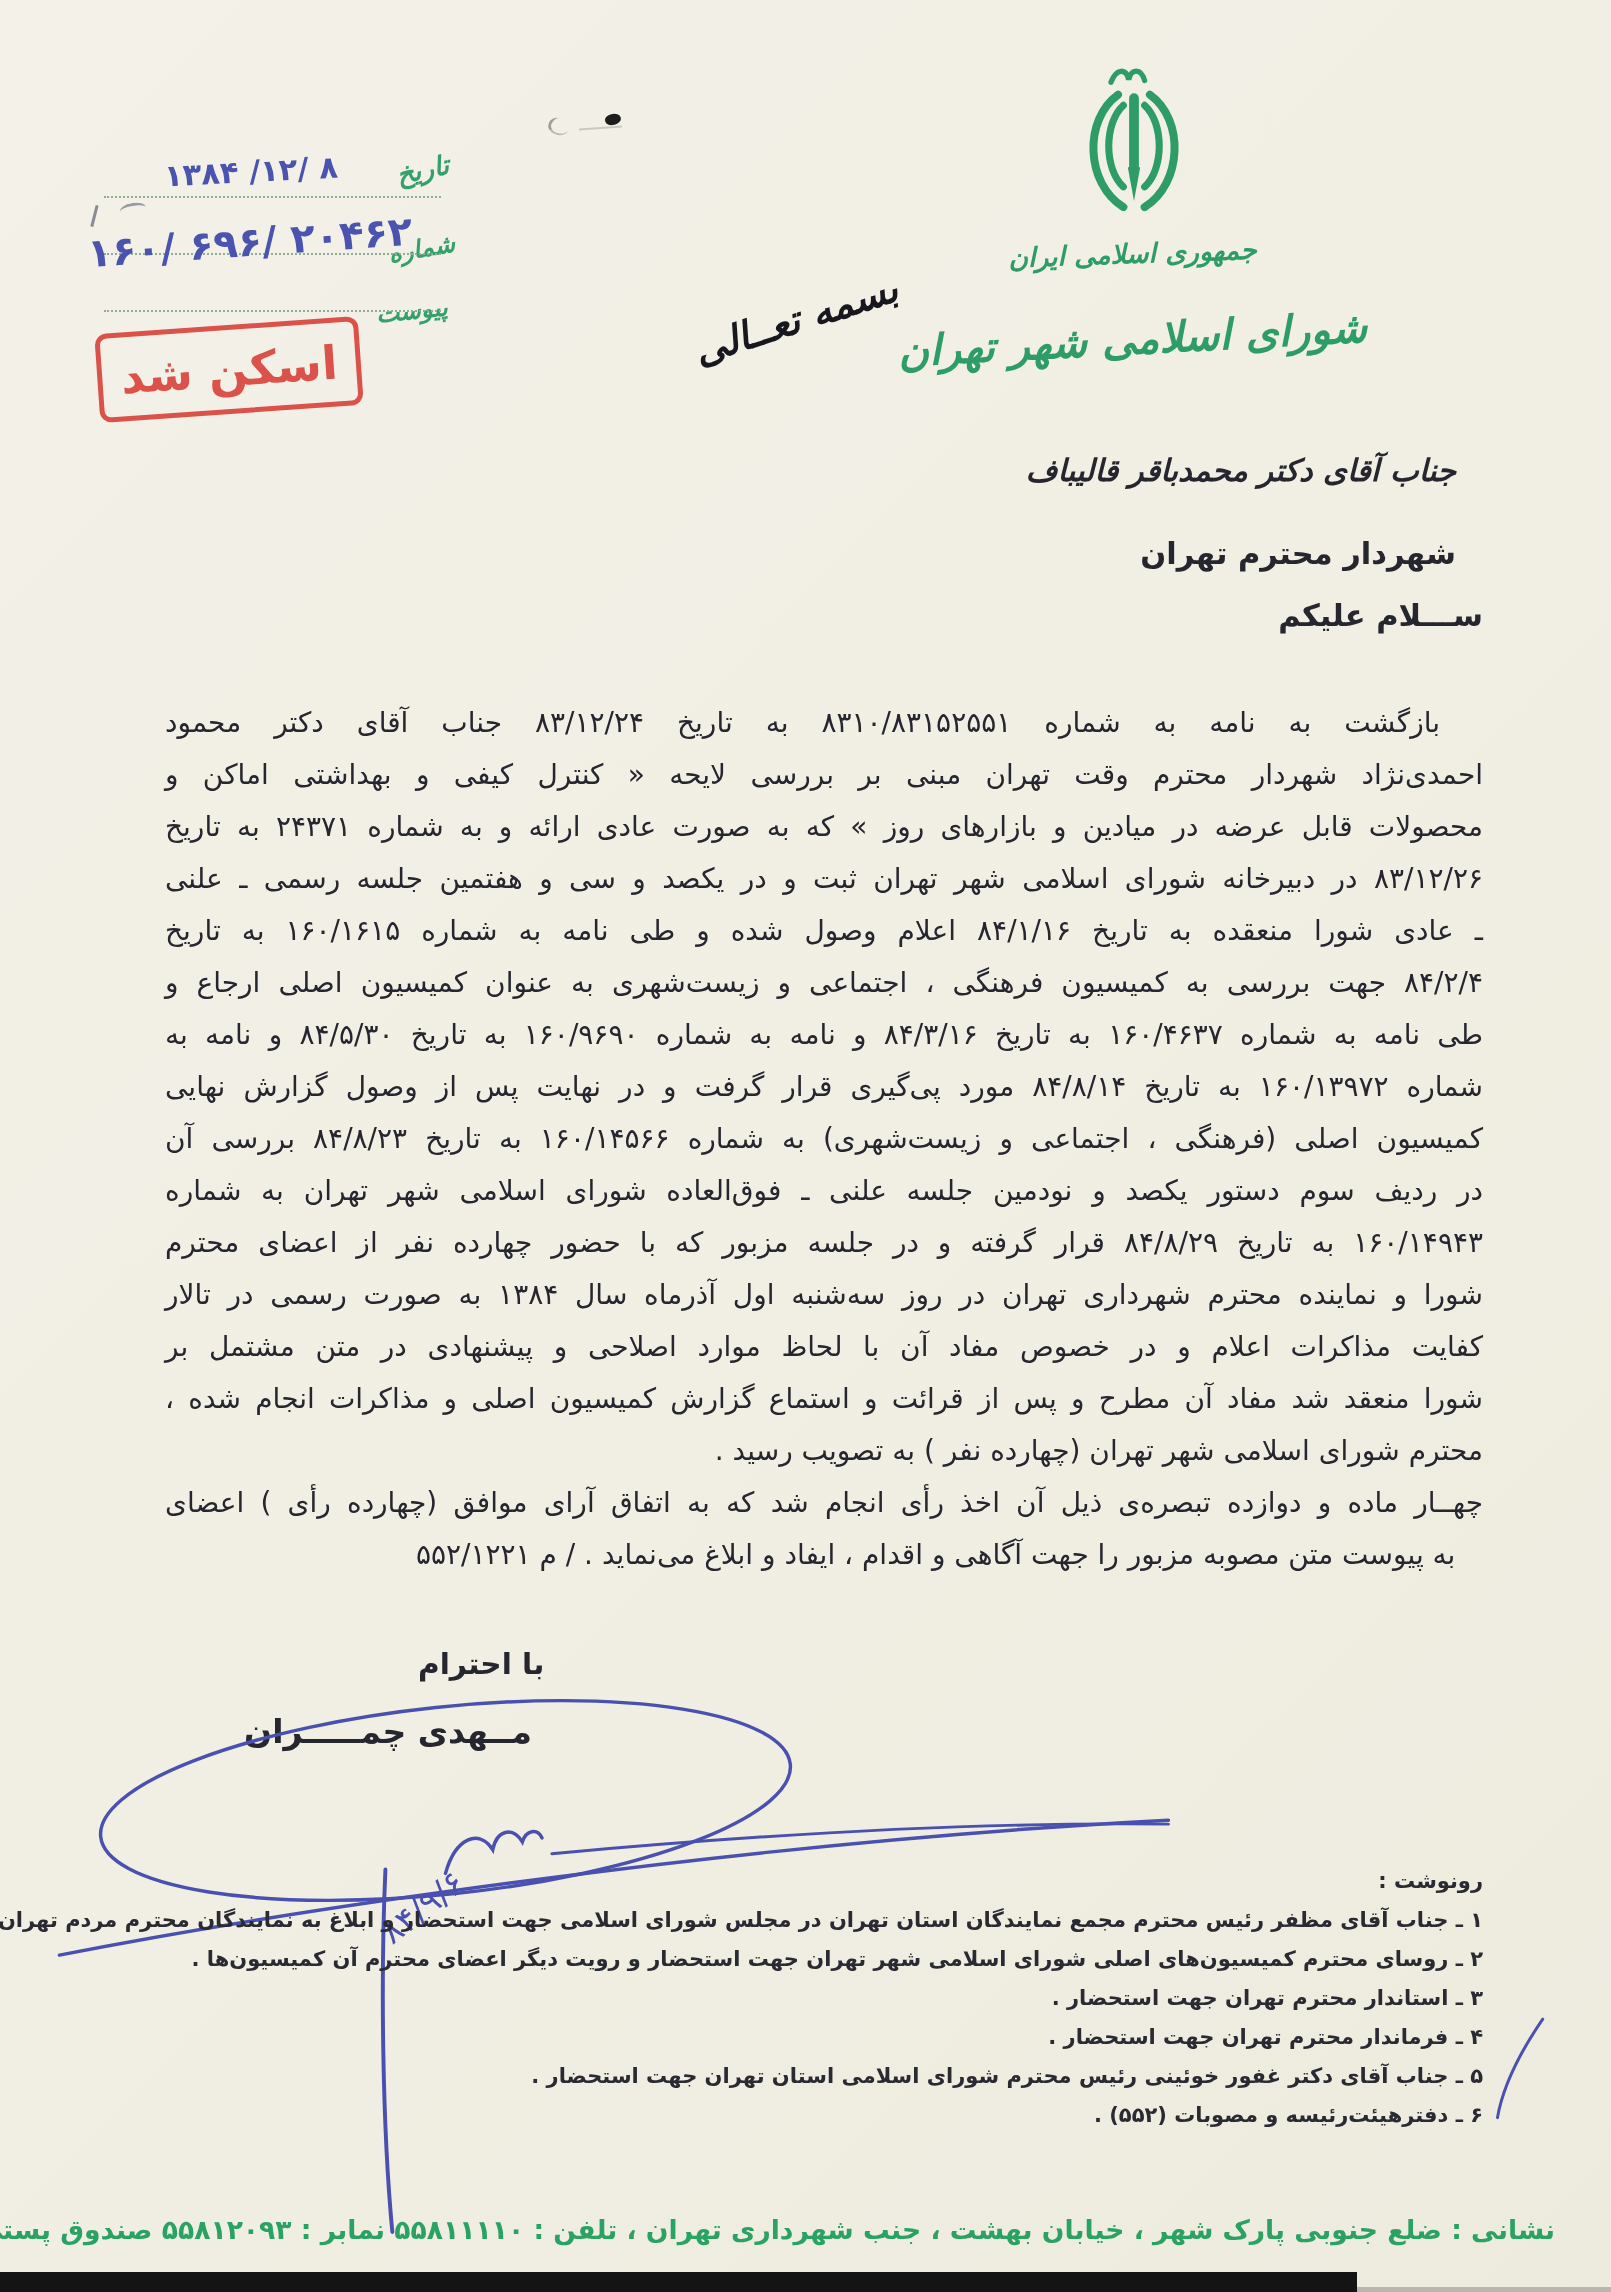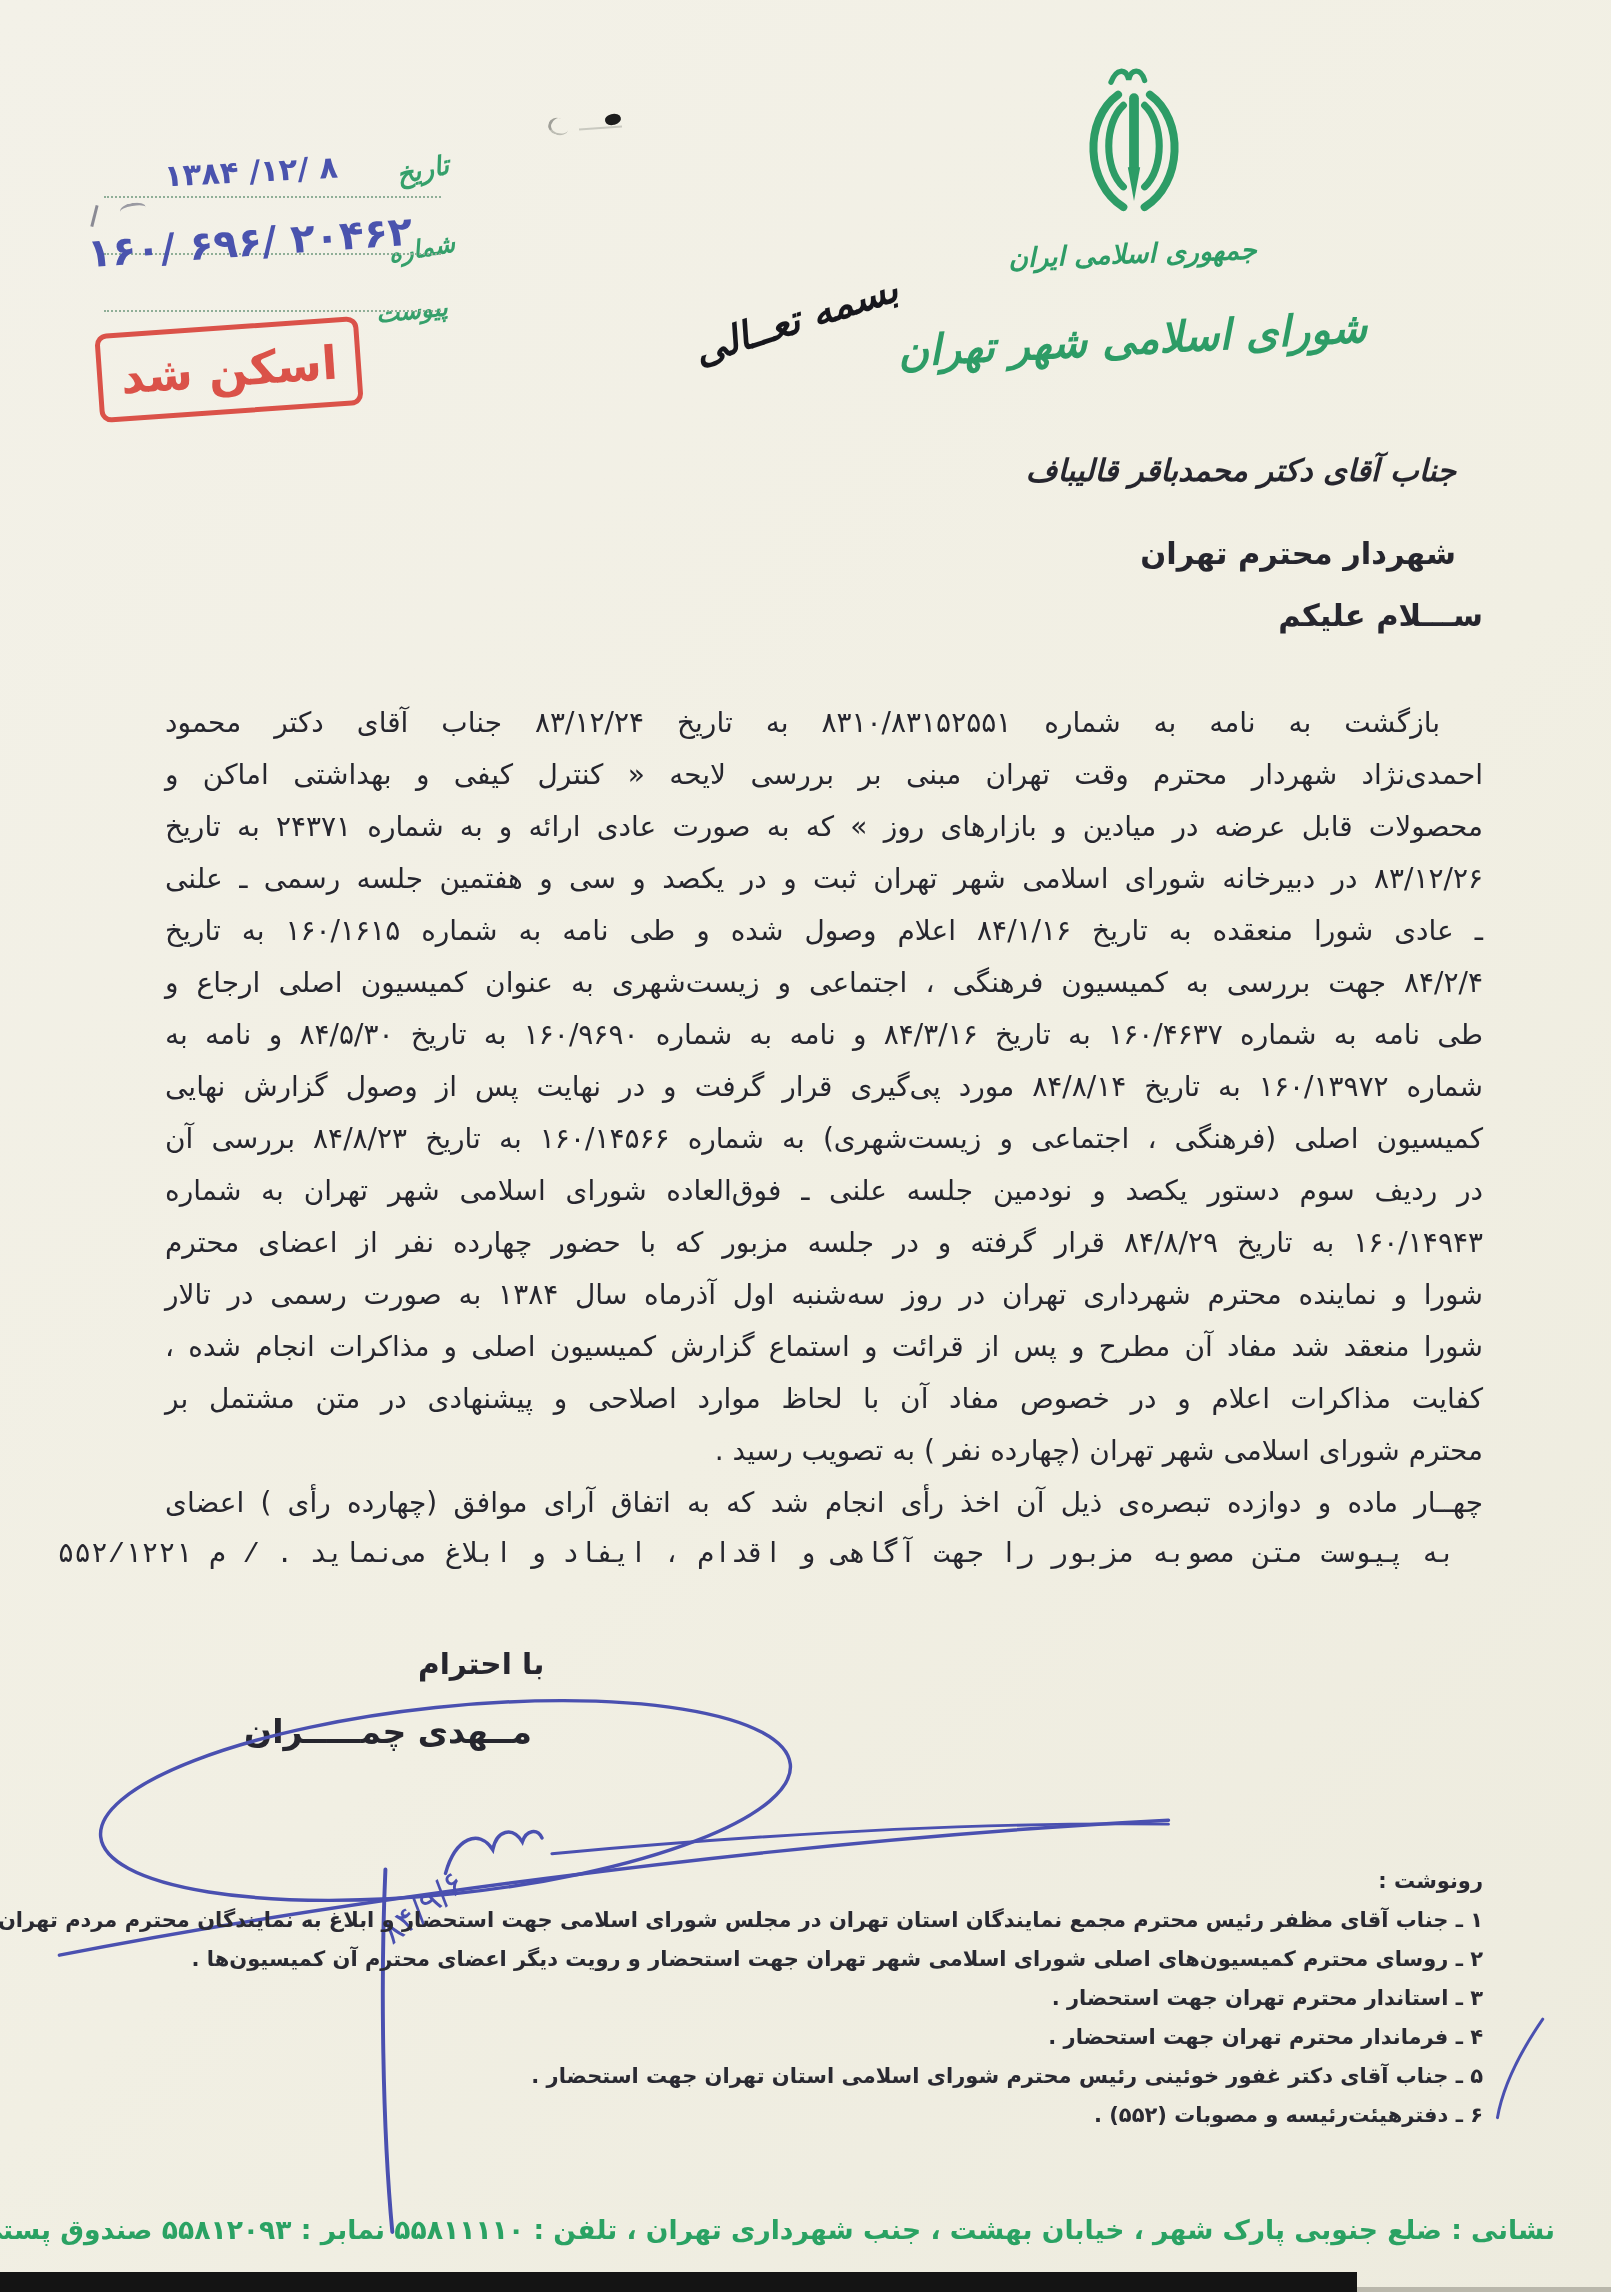--- a/index.html
+++ b/index.html
@@ -44,21 +44,21 @@
   .rcp1{right:156px;top:453px;font-size:30.5px;font-weight:800;font-style:italic;}
   .rcp2{right:156px;top:536px;font-size:30.5px;font-weight:800;}
   .greeting{right:129px;top:598px;font-size:30.5px;font-weight:800;}
 
   
   .body{left:165px;top:697px;width:1318px;font-size:28px;line-height:52px;
     direction:rtl;color:#26262e;}
   .bl{text-align:justify;text-align-last:justify;white-space:nowrap;}
   .bl.indent1{padding-right:43px;}
   .bl.noj{text-align:right;text-align-last:right;}
-  .bl.indent2{padding-right:27.6px;font-family:Liberation Mono, monospace;}
+  .bl.indent2{padding-right:27.6px;}
 
   
   .sig-regards{left:418px;top:1647px;font-size:29.6px;font-weight:800;}
   .sig-name{left:244px;top:1712px;font-size:33px;font-weight:800;}
   .sig-title{left:183px;top:1795px;font-size:29.6px;font-weight:800;}
   .ink{pointer-events:none;left:0;top:0;}
 
   
   .cc{right:129px;top:1862px;direction:rtl;text-align:right;
     font-size:21px;font-weight:700;line-height:39px;color:#2a2a32;}
@@ -129,22 +129,22 @@
     <div class="bl">محصولات قابل عرضه در میادین و بازارهای روز » که به صورت عادی ارائه و به شماره ۲۴۳۷۱ به تاریخ</div>
     <div class="bl">۸۳/۱۲/۲۶ در دبیرخانه شورای اسلامی شهر تهران ثبت و در یکصد و سی و هفتمین جلسه رسمی ـ علنی</div>
     <div class="bl">ـ عادی شورا منعقده به تاریخ ۸۴/۱/۱۶ اعلام وصول شده و طی نامه به شماره ۱۶۰/۱۶۱۵ به تاریخ</div>
     <div class="bl">۸۴/۲/۴ جهت بررسی به کمیسیون فرهنگی ، اجتماعی و زیست‌شهری به عنوان کمیسیون اصلی ارجاع و</div>
     <div class="bl">طی نامه به شماره ۱۶۰/۴۶۳۷ به تاریخ ۸۴/۳/۱۶ و نامه به شماره ۱۶۰/۹۶۹۰ به تاریخ ۸۴/۵/۳۰ و نامه به</div>
     <div class="bl">شماره ۱۶۰/۱۳۹۷۲ به تاریخ ۸۴/۸/۱۴ مورد پی‌گیری قرار گرفت و در نهایت پس از وصول گزارش نهایی</div>
     <div class="bl">کمیسیون اصلی (فرهنگی ، اجتماعی و زیست‌شهری) به شماره ۱۶۰/۱۴۵۶۶ به تاریخ ۸۴/۸/۲۳ بررسی آن</div>
     <div class="bl">در ردیف سوم دستور یکصد و نودمین جلسه علنی ـ فوق‌العاده شورای اسلامی شهر تهران به شماره</div>
     <div class="bl">۱۶۰/۱۴۹۴۳ به تاریخ ۸۴/۸/۲۹ قرار گرفته و در جلسه مزبور که با حضور چهارده نفر از اعضای محترم</div>
     <div class="bl">شورا و نماینده محترم شهرداری تهران در روز سه‌شنبه اول آذرماه سال ۱۳۸۴ به صورت رسمی در تالار</div>
+    <div class="bl">کفایت مذاکرات اعلام و در خصوص مفاد آن با لحاظ موارد اصلاحی و پیشنهادی در متن مشتمل بر</div>
     <div class="bl">شورا منعقد شد مفاد آن مطرح و پس از قرائت و استماع گزارش کمیسیون اصلی و مذاکرات انجام شده ،</div>
-    <div class="bl">کفایت مذاکرات اعلام و در خصوص مفاد آن با لحاظ موارد اصلاحی و پیشنهادی در متن مشتمل بر</div>
     <div class="bl noj">محترم شورای اسلامی شهر تهران (چهارده نفر ) به تصویب رسید .</div>
     <div class="bl">چهــار ماده و دوازده تبصره‌ی ذیل آن اخذ رأی انجام شد که به اتفاق آرای موافق (چهارده رأی ) اعضای</div>
     <div class="bl noj indent2">به پیوست متن مصوبه مزبور را جهت آگاهی و اقدام ، ایفاد و ابلاغ می‌نماید . / م ۵۵۲/۱۲۲۱</div>
   </div>
 
   <div class="abs sig-regards fa nowrap">با احترام</div>
   <div class="abs sig-name fa nowrap">مــهدی چمـــــران</div>
 
   <svg class="abs ink" width="1612" height="2292" viewBox="0 0 1636 2327">
     <g fill="none" stroke="#4a50b0" stroke-linecap="round">

